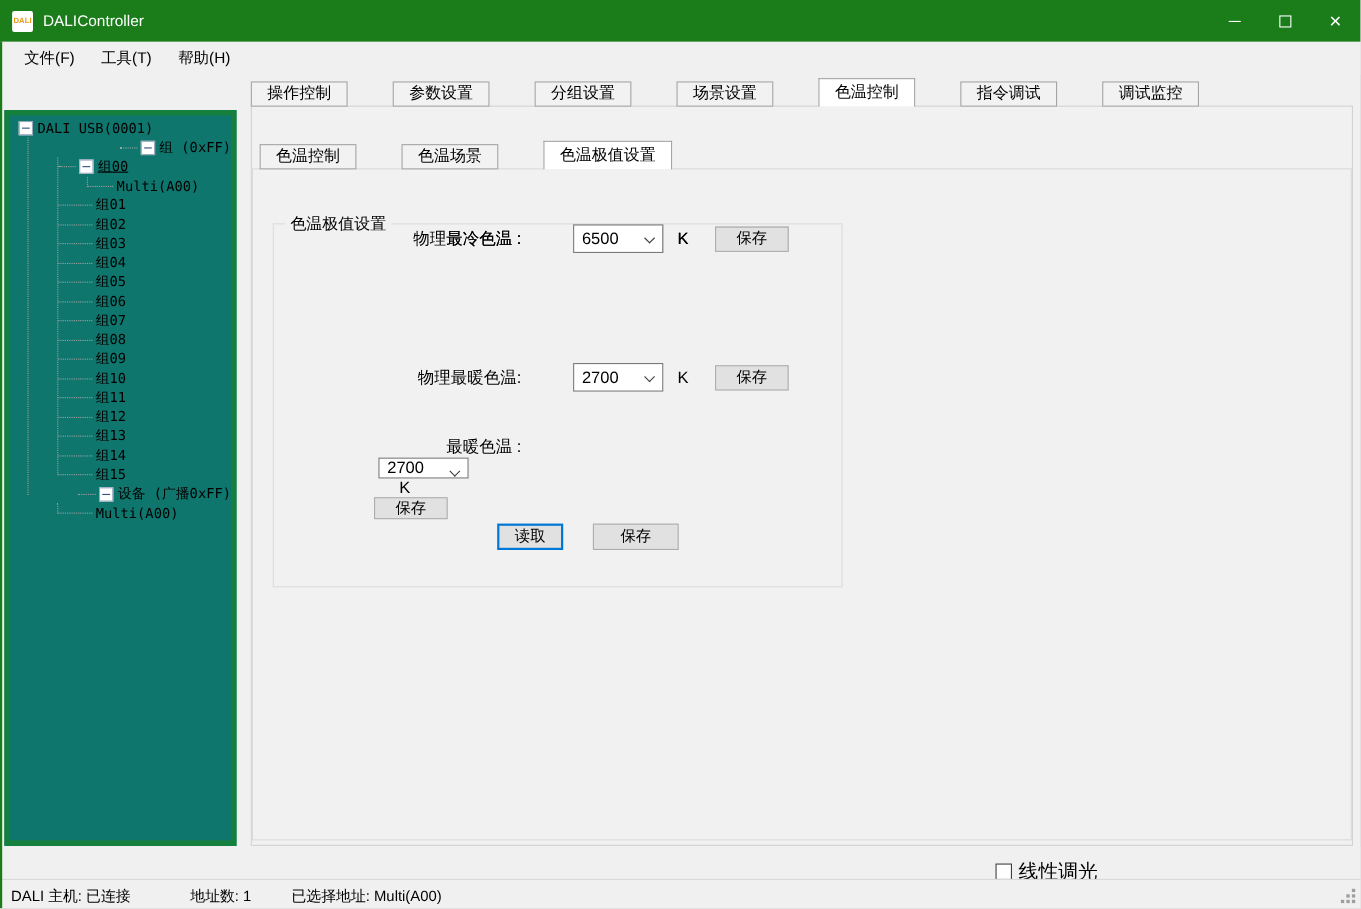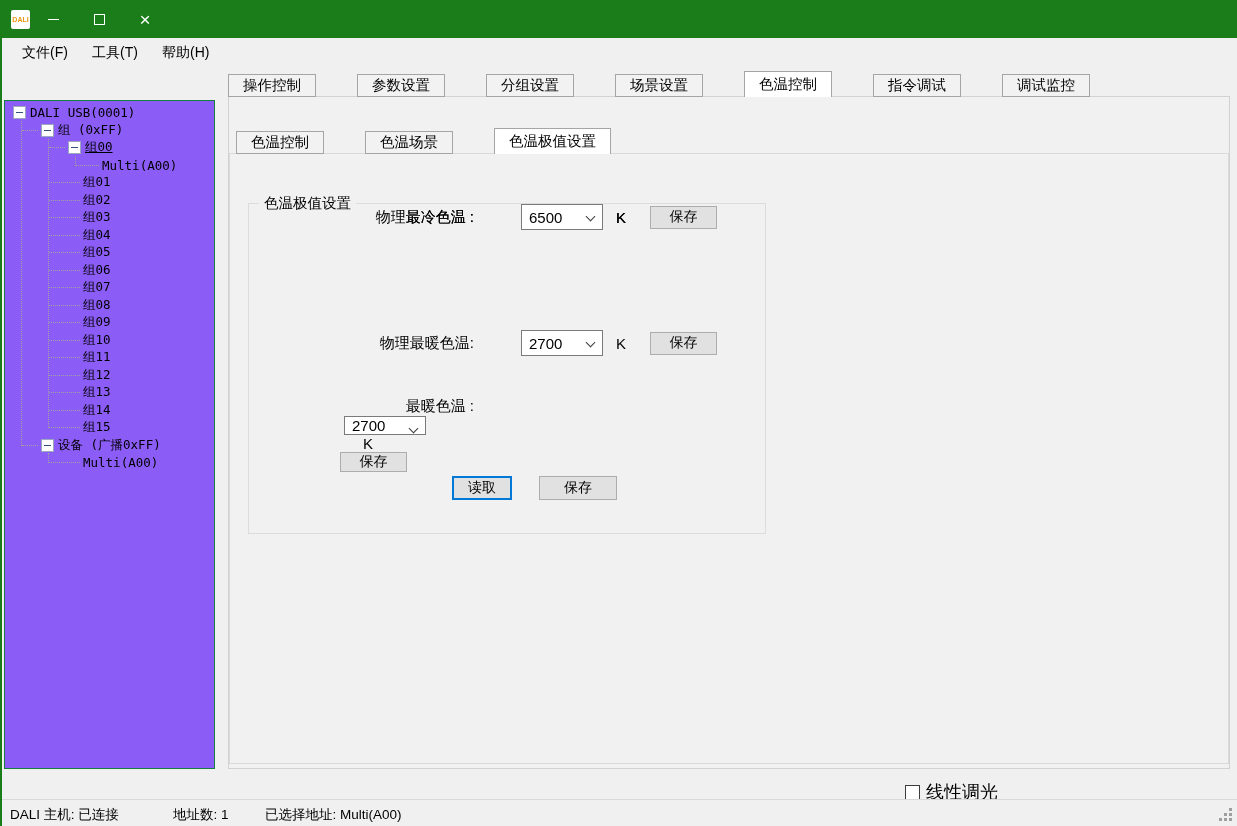--- a/index.html
+++ b/index.html
@@ -21,31 +21,31 @@
   .glyph-min{width:11px;height:1px;background:#fff;}
   .glyph-max{width:11px;height:11px;border:1px solid #fff;}
   .glyph-close{font-size:19px;line-height:19px;color:#fff;font-weight:400;}
 
   
   .menubar{position:absolute;left:2px;top:38px;width:1235px;height:30px;background:#f0f0f0;
     display:flex;align-items:center;padding-left:20px;font-size:14px;}
   .menu-item{margin-right:18px;padding:4px 0;width:52px;text-align:left;}
 
   
-  .treepanel{position:absolute;left:4px;top:100px;width:211px;height:669px;background:#8b5cf6;
-    border:1px solid #15803d;overflow:hidden;
+  .treepanel{position:absolute;left:4px;top:100px;width:211px;height:669px;background:#0f766e;
+    border:5px solid #15803d;overflow:hidden;
     font-family:"DejaVu Sans Mono",monospace;font-size:12.5px;padding-top:3px;}
   .tree-row{display:flex;align-items:center;height:17.5px;white-space:pre;position:relative;z-index:2;}
   .stub{display:inline-block;height:0;border-top:1px dotted #a0a0a0;margin-right:3px;}
   .expand-box{display:none;width:13px;height:13px;border:1px solid #99a8bf;background:#fff;
     margin-right:4px;flex:0 0 auto;position:relative;}
   .expand-box::before{content:"";position:absolute;left:2px;right:2px;top:5px;height:1px;background:#31507d;}
   .expandable .expand-box{display:inline-block;}
   .lvl0{padding-left:8px;}
-  .lvl1{padding-left:17px;} .lvl1 .stub{width:16px;}
+  .lvl1{padding-left:17px;justify-content:flex-end;} .lvl1 .stub{width:16px;}
   .lvl2.expandable{padding-left:44px;text-decoration:underline;} .lvl2.expandable .stub{width:16px;}
   .lvl2:not(.expandable){padding-left:44px;} .lvl2:not(.expandable) .stub{width:31px;}
   .lvl3{padding-left:71px;} .lvl3 .stub{width:23px;}
   .tree-vline{position:absolute;width:0;border-left:1px dotted #a0a0a0;z-index:1;}
 
   
   .tabstrip{position:absolute;display:flex;align-items:flex-end;z-index:5;gap:39px;}
   .tabstrip-main{left:228px;top:74px;height:23px;}
   .tabstrip-sub{left:236px;top:131px;height:23px;}
   .tab{height:23px;line-height:21px;padding:0 14px;background:#f2f2f2;border:1px solid #a5a5a5;
@@ -92,20 +92,21 @@
   .grip i{position:absolute;left:0;top:10px;width:3px;height:3px;background:#9e9e9e;
     box-shadow:5px 0 #9e9e9e,10px 0 #9e9e9e,5px -5px #9e9e9e,10px -5px #9e9e9e,10px -10px #9e9e9e;}
 </style>
 </head>
 <body>
 
 <div class="window">
 
   <div class="titlebar">
     <div class="app-icon">DALI</div>
+    <div class="title-text">DALIController</div>
     <div class="winbtn">
         <span class="glyph-min"></span>
       </div>
     <div class="winbtn">
         <span class="glyph-max"></span>
       </div>
     <div class="winbtn">
         <span class="glyph-close">×</span>
       </div>
   </div>

